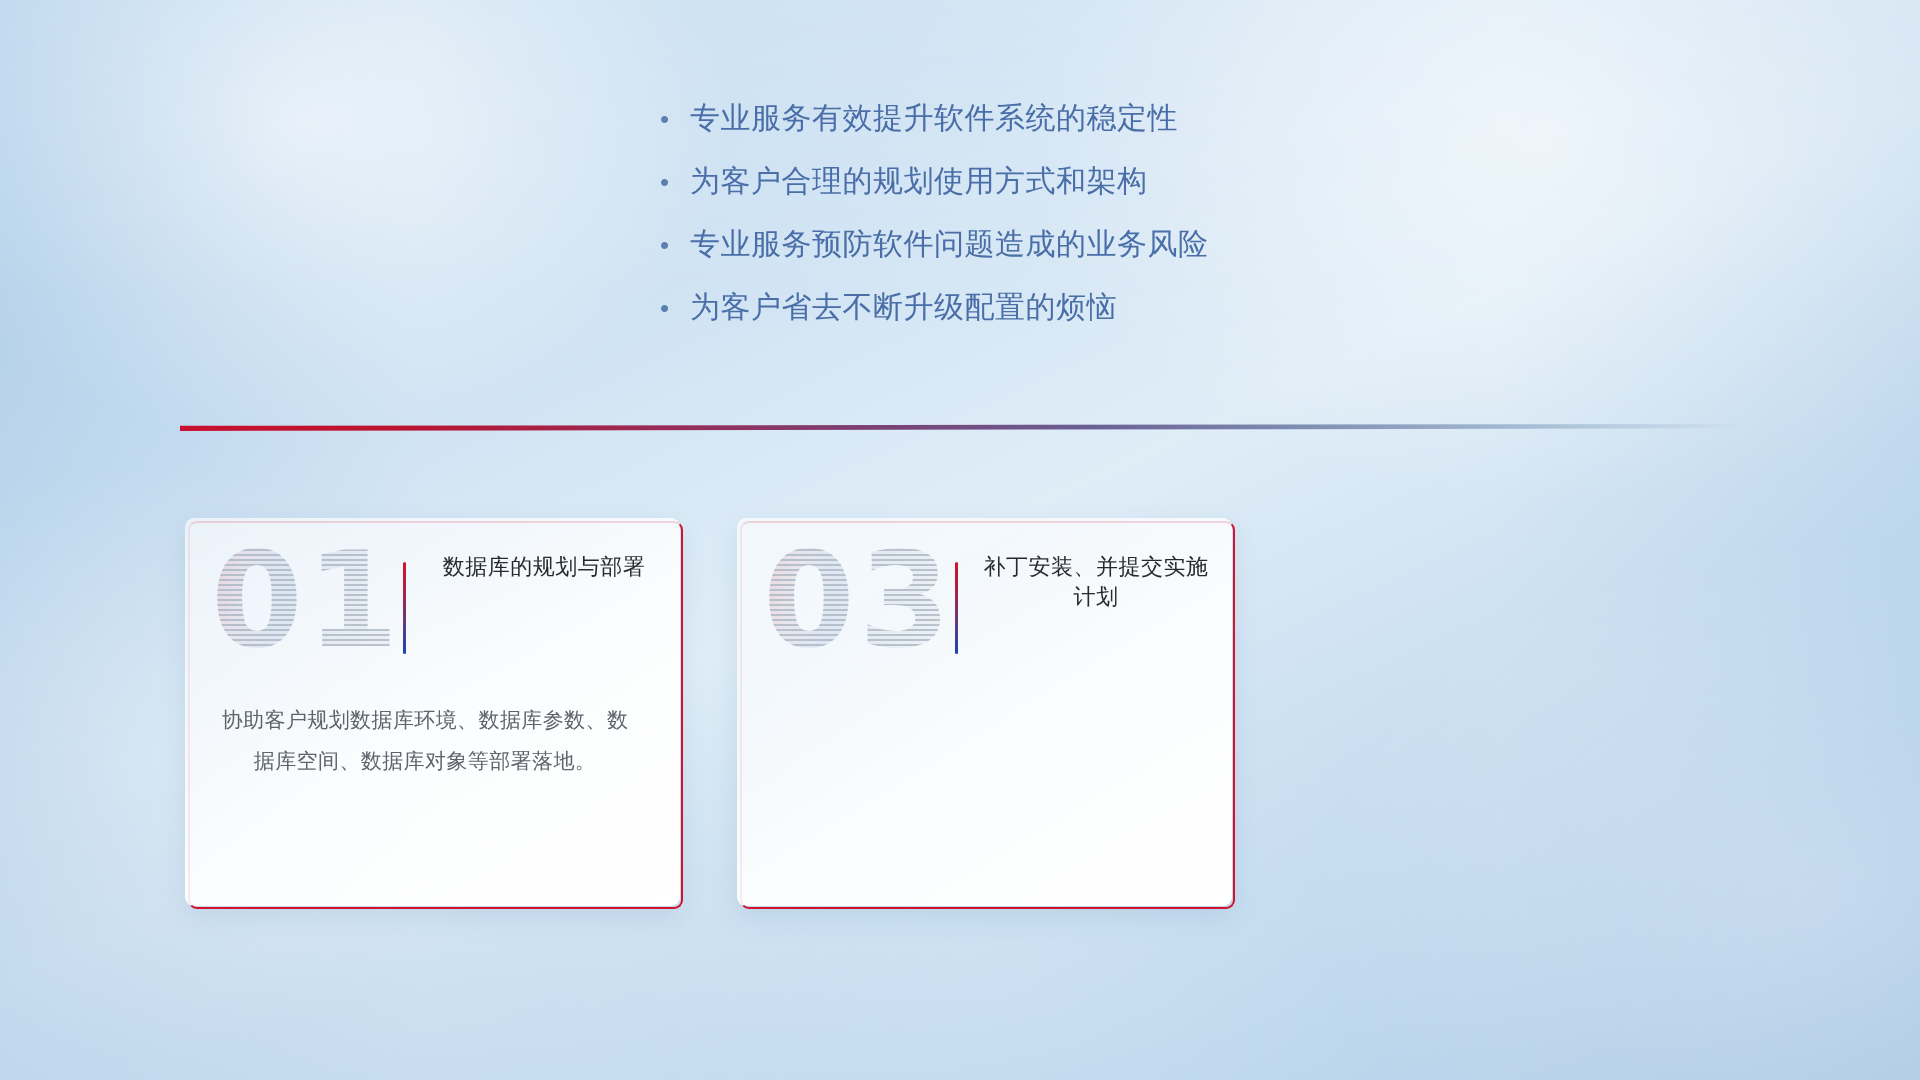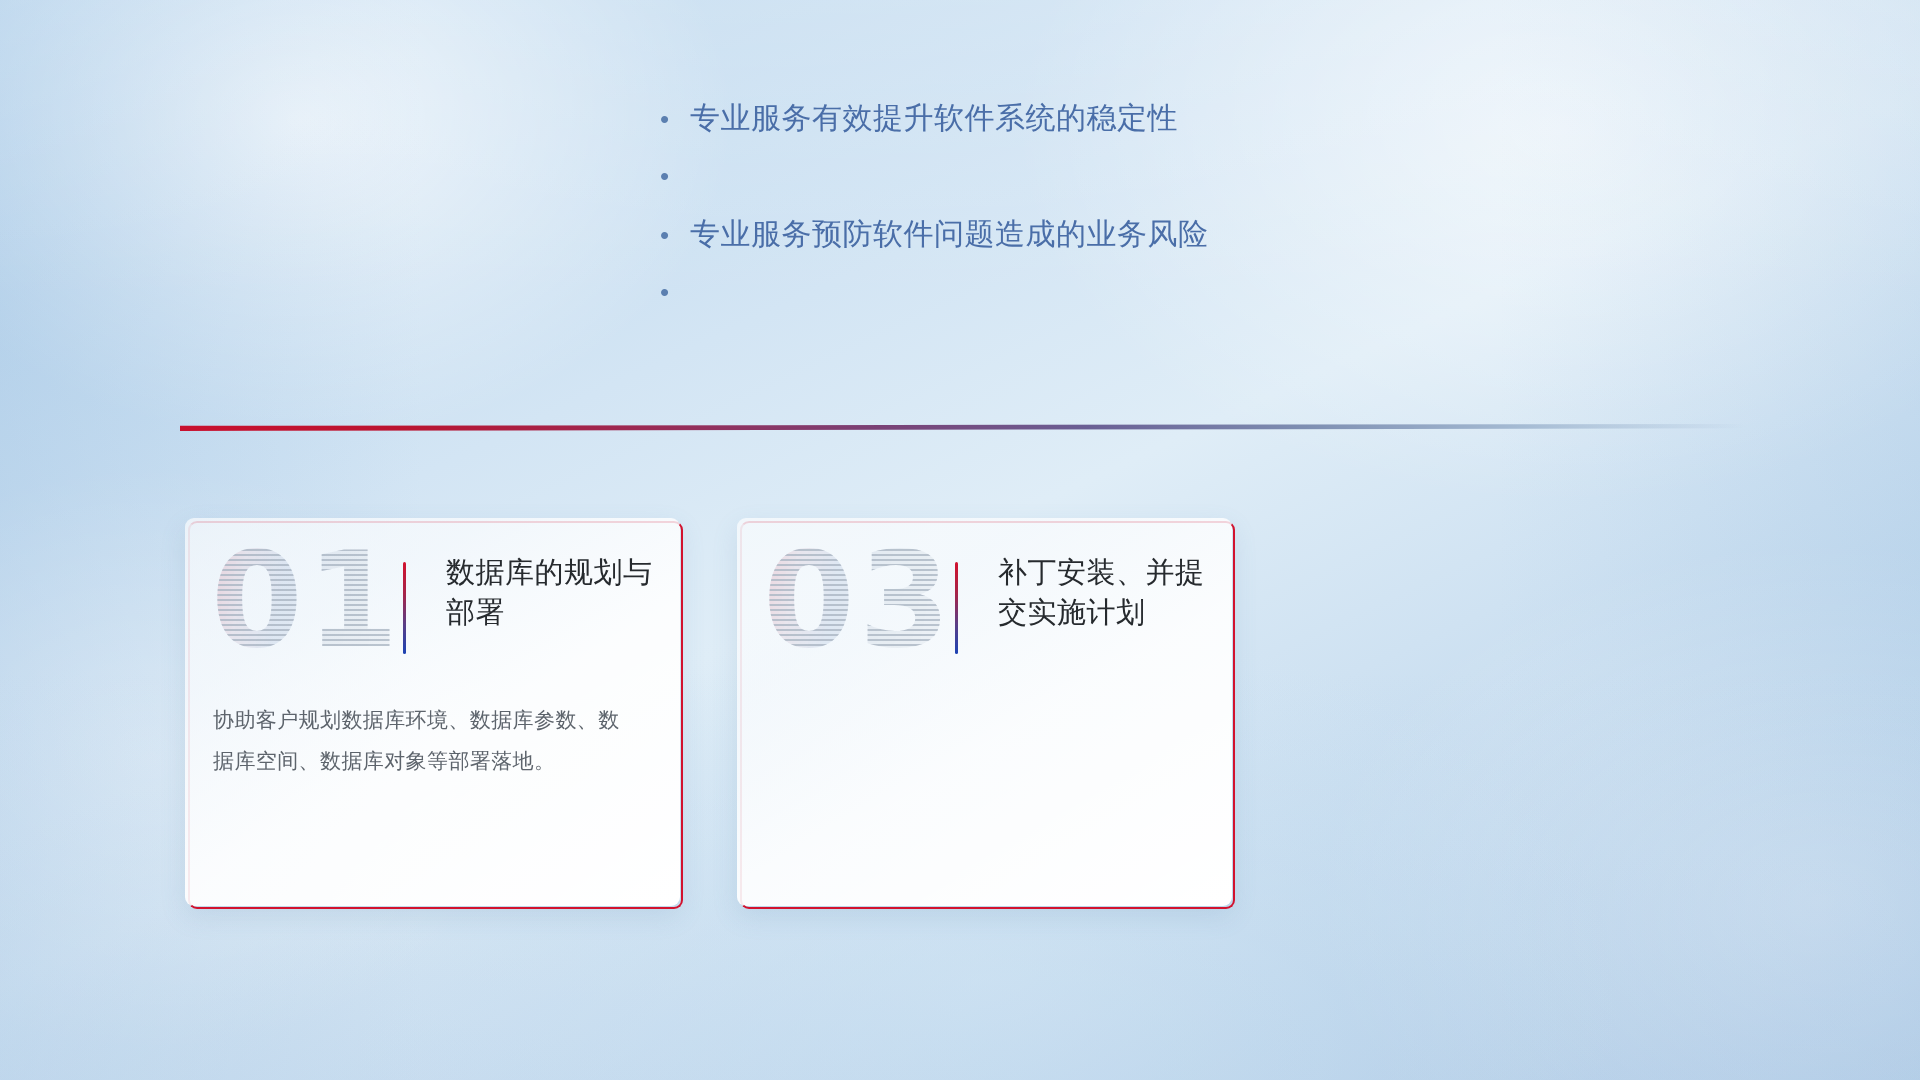--- a/index.html
+++ b/index.html
@@ -137,20 +137,21 @@
     border-left-color: rgba(210,18,46,0.08);
     border-top-color: rgba(210,18,46,0.16);
     pointer-events: none;
     z-index: 0;
   }
   .card-inner {
     position: relative;
     z-index: 2;
     width: 100%;
     height: 100%;
+    text-align: center;
   }
 
   
   .ghost-num {
     position: absolute;
     left: 26px;
     top: 16px;
     font-size: 132px;
     font-weight: 700;
     letter-spacing: 4px;
@@ -180,24 +181,24 @@
     position: absolute;
     left: 218px;
     top: 44px;
     width: 3px;
     height: 92px;
     background: linear-gradient(to bottom, #d2122e 0%, #a52449 35%, #5a3e86 68%, #1c43b4 100%);
     border-radius: 2px;
   }
   .card-title {
     position: absolute;
-    left: 261px;
+    left: 244px;
     top: 34px;
     width: 230px;
-    font-size: 29px;
+    font-size: 22px;
     line-height: 1.38;
     color: #262a2e;
     letter-spacing: 0.5px;
   }
   .card-body {
     position: absolute;
     left: 28px;
     top: 182px;
     width: 424px;
     font-size: 21px;
@@ -213,29 +214,31 @@
 
   <div id="bullets">
 
     <div class="bullet-row">
       <span class="bullet-dot">•</span>
       <span class="bullet-text">专业服务有效提升软件系统的稳定性</span>
     </div>
 
     <div class="bullet-row">
       <span class="bullet-dot">•</span>
+      <span class="bullet-text">为客户合理的规划使用方式和架构</span>
     </div>
 
     <div class="bullet-row">
       <span class="bullet-dot">•</span>
       <span class="bullet-text">专业服务预防软件问题造成的业务风险</span>
     </div>
 
     <div class="bullet-row">
       <span class="bullet-dot">•</span>
+      <span class="bullet-text">为客户省去不断升级配置的烦恼</span>
     </div>
 
   </div>
 
   <div id="divider">
     <div class="bar"></div>
   </div>
 
   <div id="cards">
 

